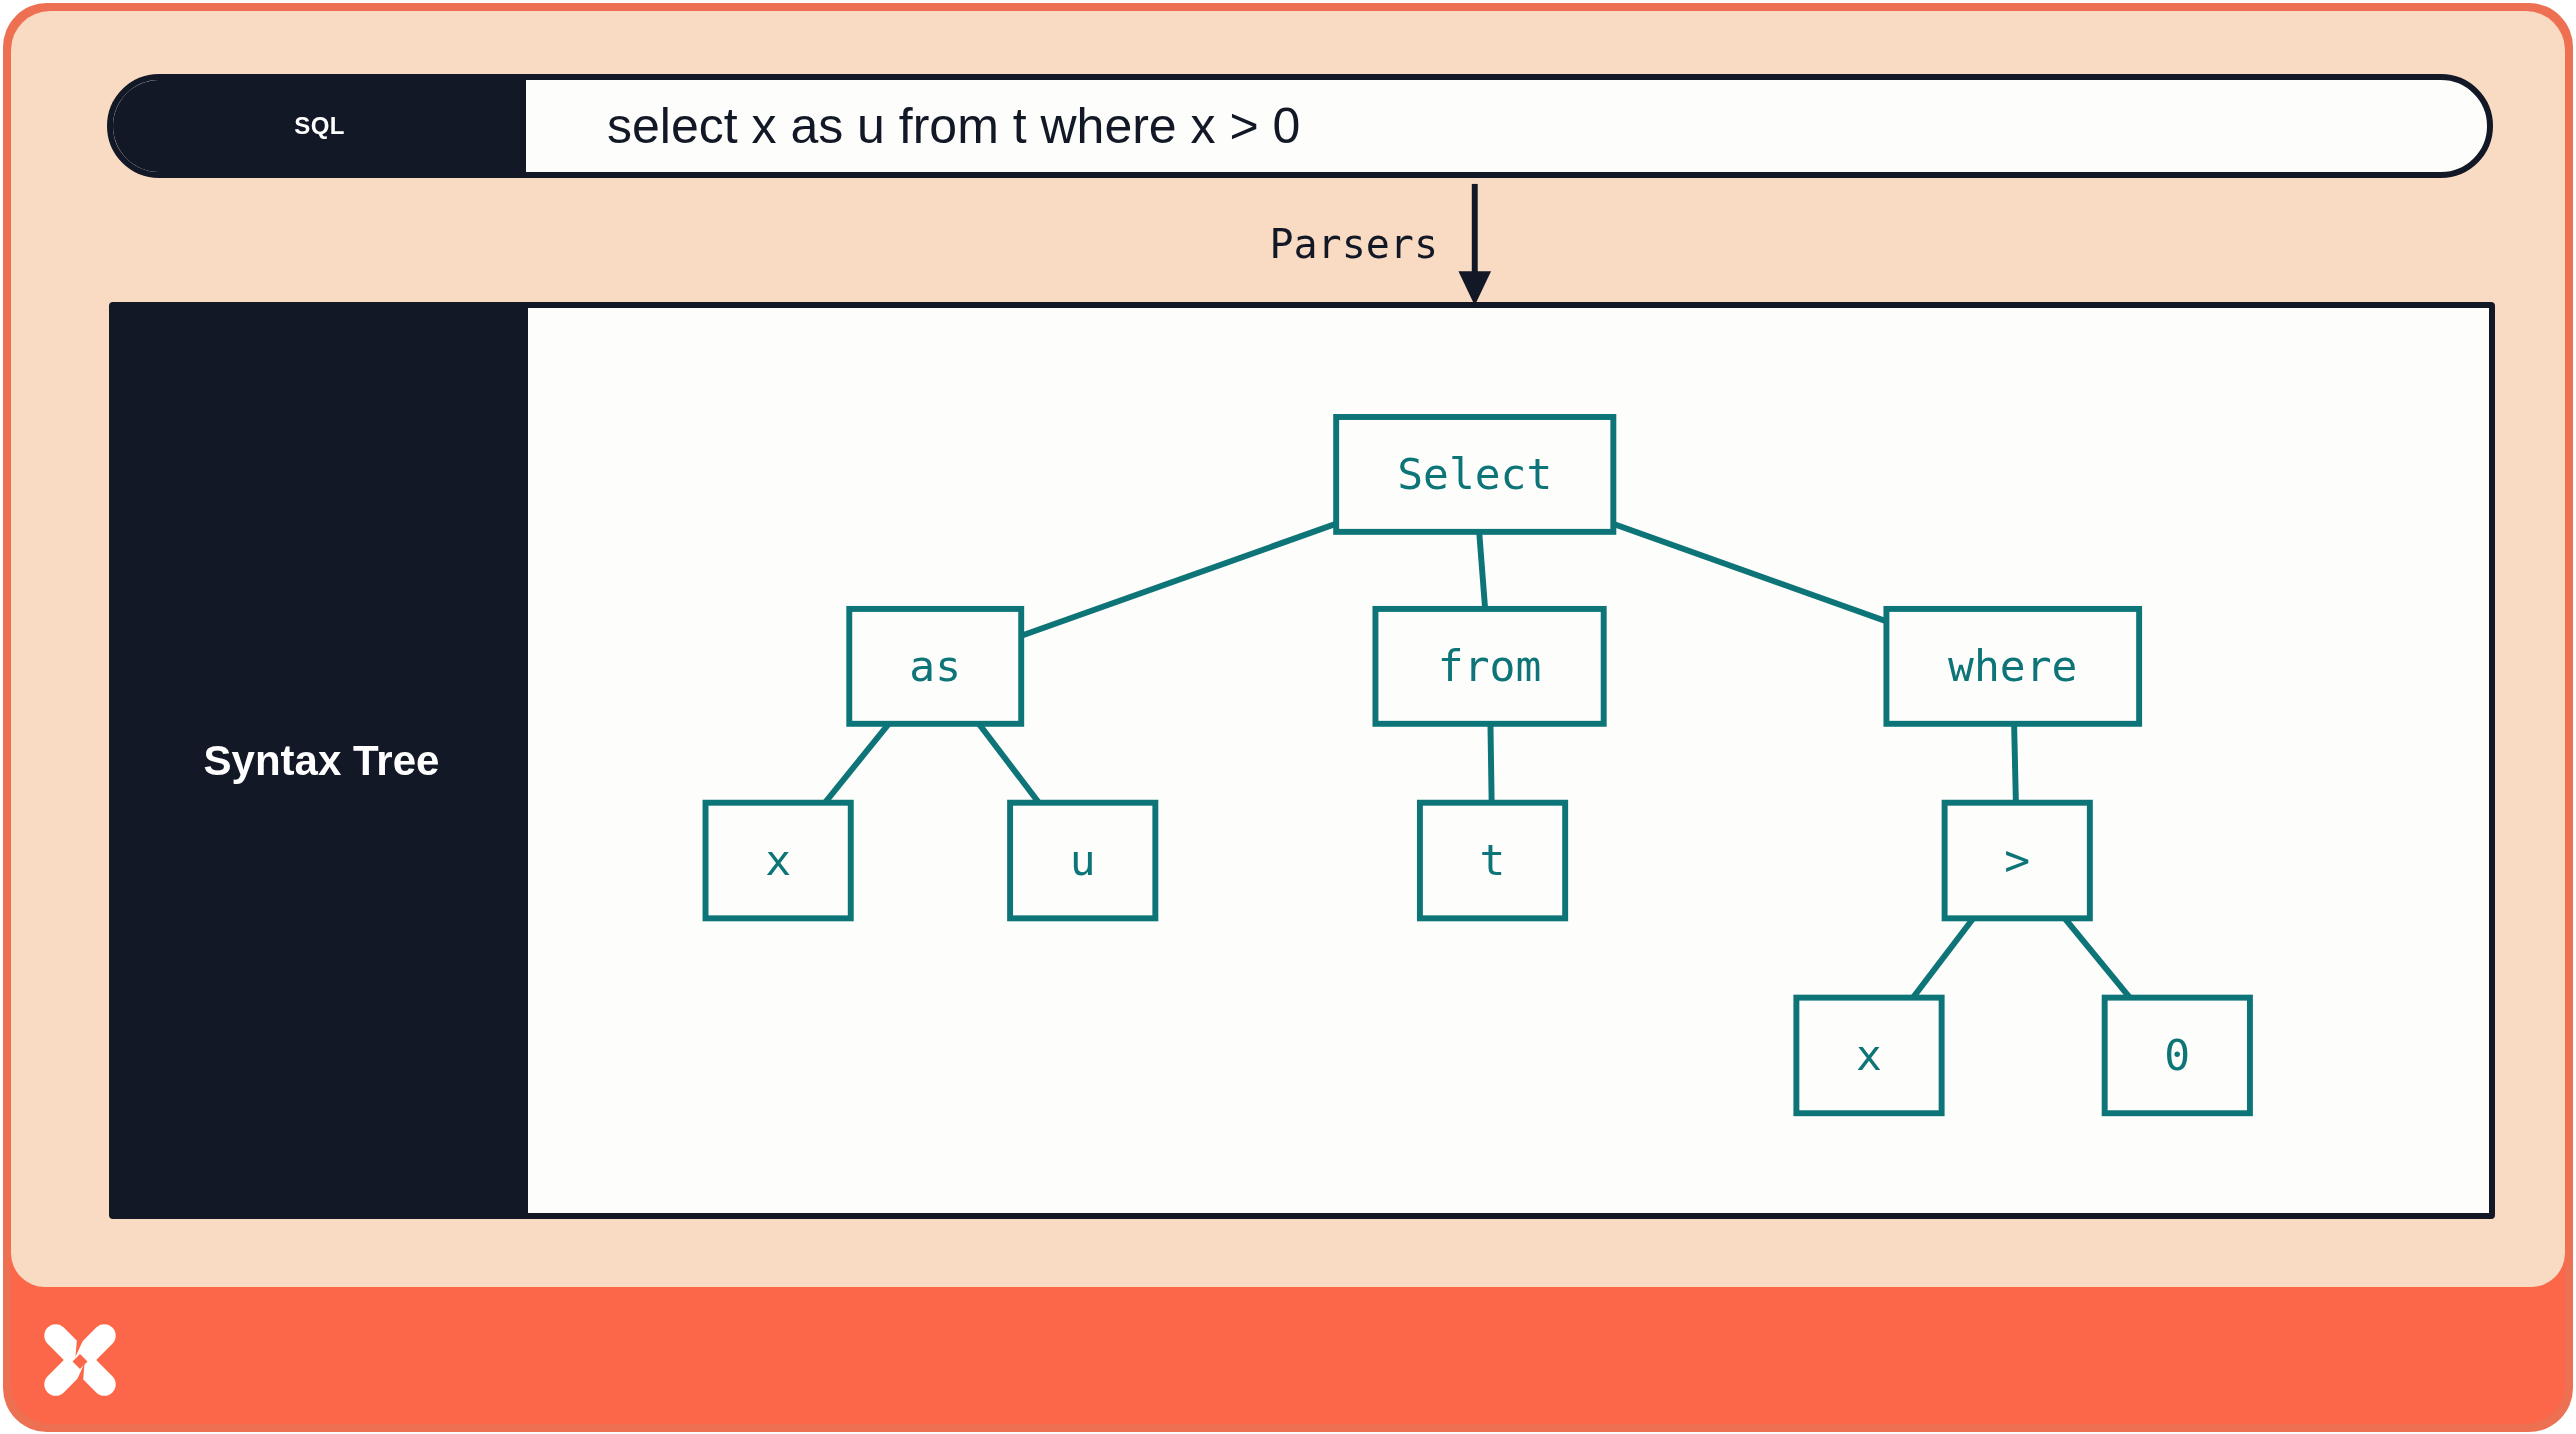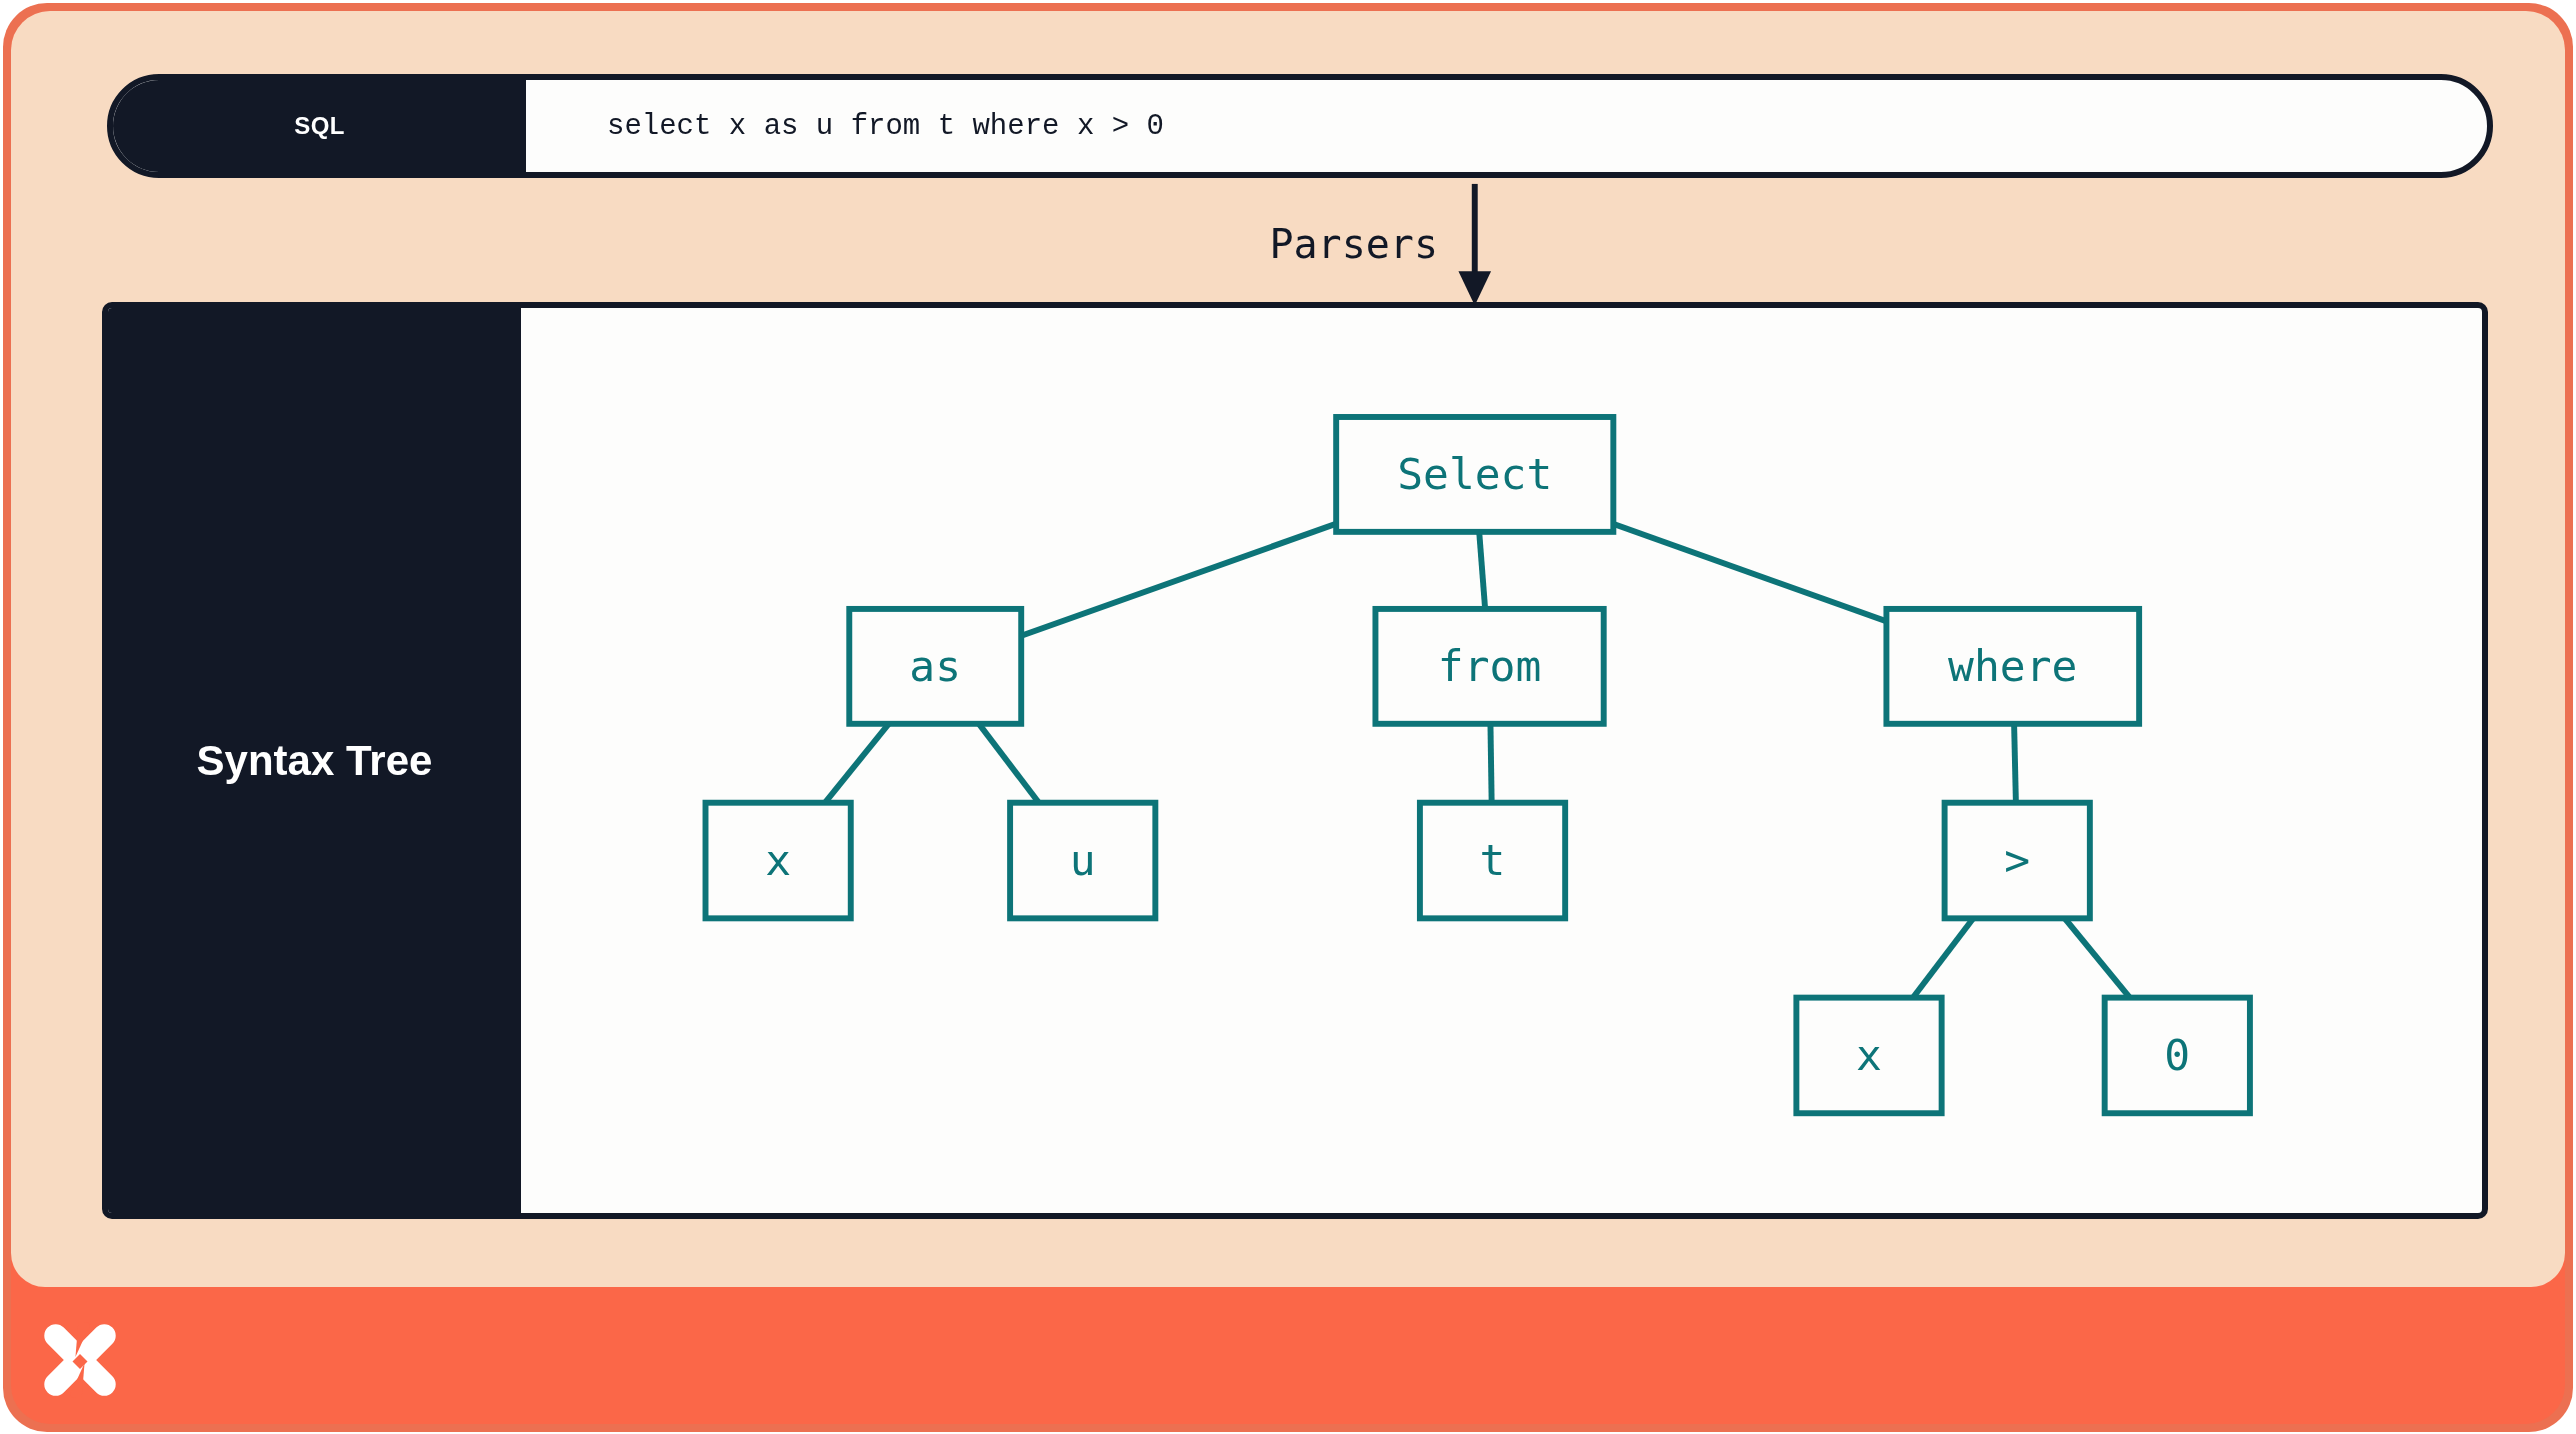--- a/index.html
+++ b/index.html
@@ -55,45 +55,45 @@
     color: #ffffff;
     font-weight: bold;
     font-size: 24px;
     letter-spacing: 0.4px;
   }
   .sql-query {
     position: absolute;
     left: 494px; top: 0; bottom: 0;
     display: flex;
     align-items: center;
-    font-family: Liberation Mono, monospace;
-    font-size: 29px;
+    font-family: Liberation Sans, sans-serif;
+    font-size: 50px;
     color: var(--navy, #121826);
     white-space: pre;
   }
   
   .parser-label {
     position: absolute;
     left: 1438px;
     top: 221px;
     transform: translateX(-100%);
     font-family: "DejaVu Sans Mono", monospace;
     font-size: 40px;
     line-height: 47px;
     color: var(--navy, #121826);
   }
   
   .tree-box {
     position: absolute;
-    left: 102px; top: 302px;
+    left: 109px; top: 302px;
     width: 2386px; height: 917px;
     box-sizing: border-box;
     background: var(--paper, #fdfdfc);
     border: 6px solid var(--navy, #121826);
-    border-radius: 10px;
+    border-radius: 4px;
     overflow: hidden;
   }
   .tree-panel {
     position: absolute;
     left: 0; top: 0; bottom: 0;
     width: 413px;
     background: var(--navy, #121826);
     display: flex;
     align-items: center;
     justify-content: center;

